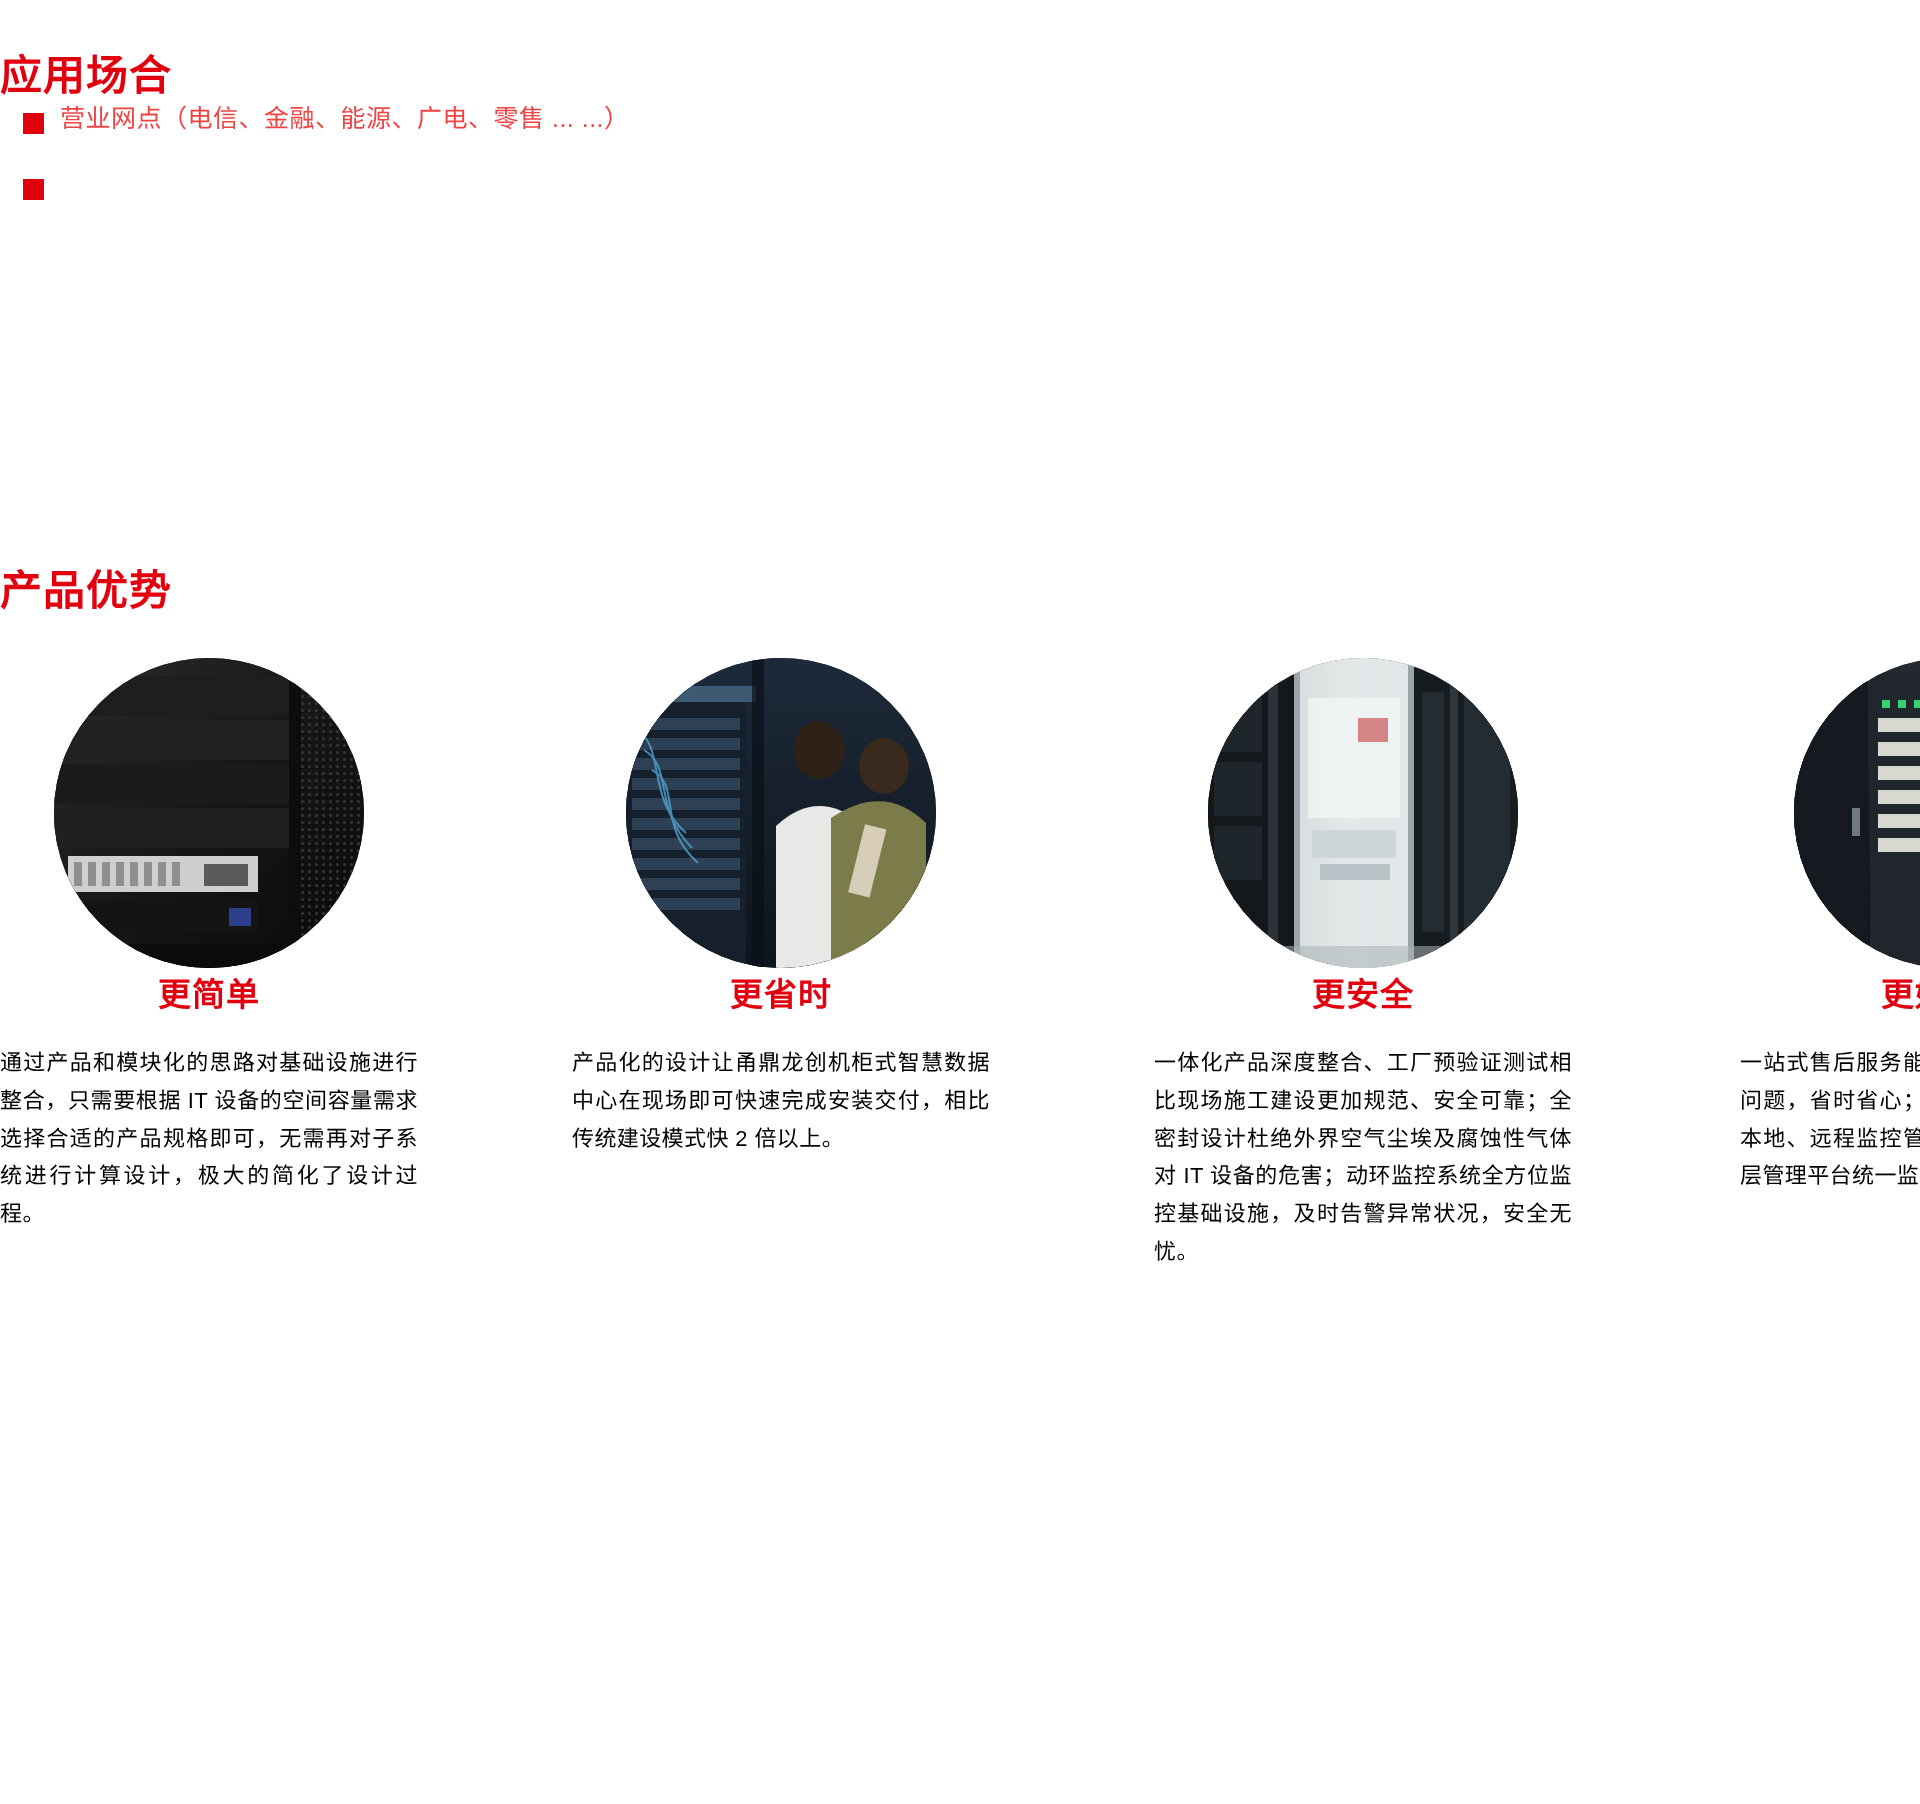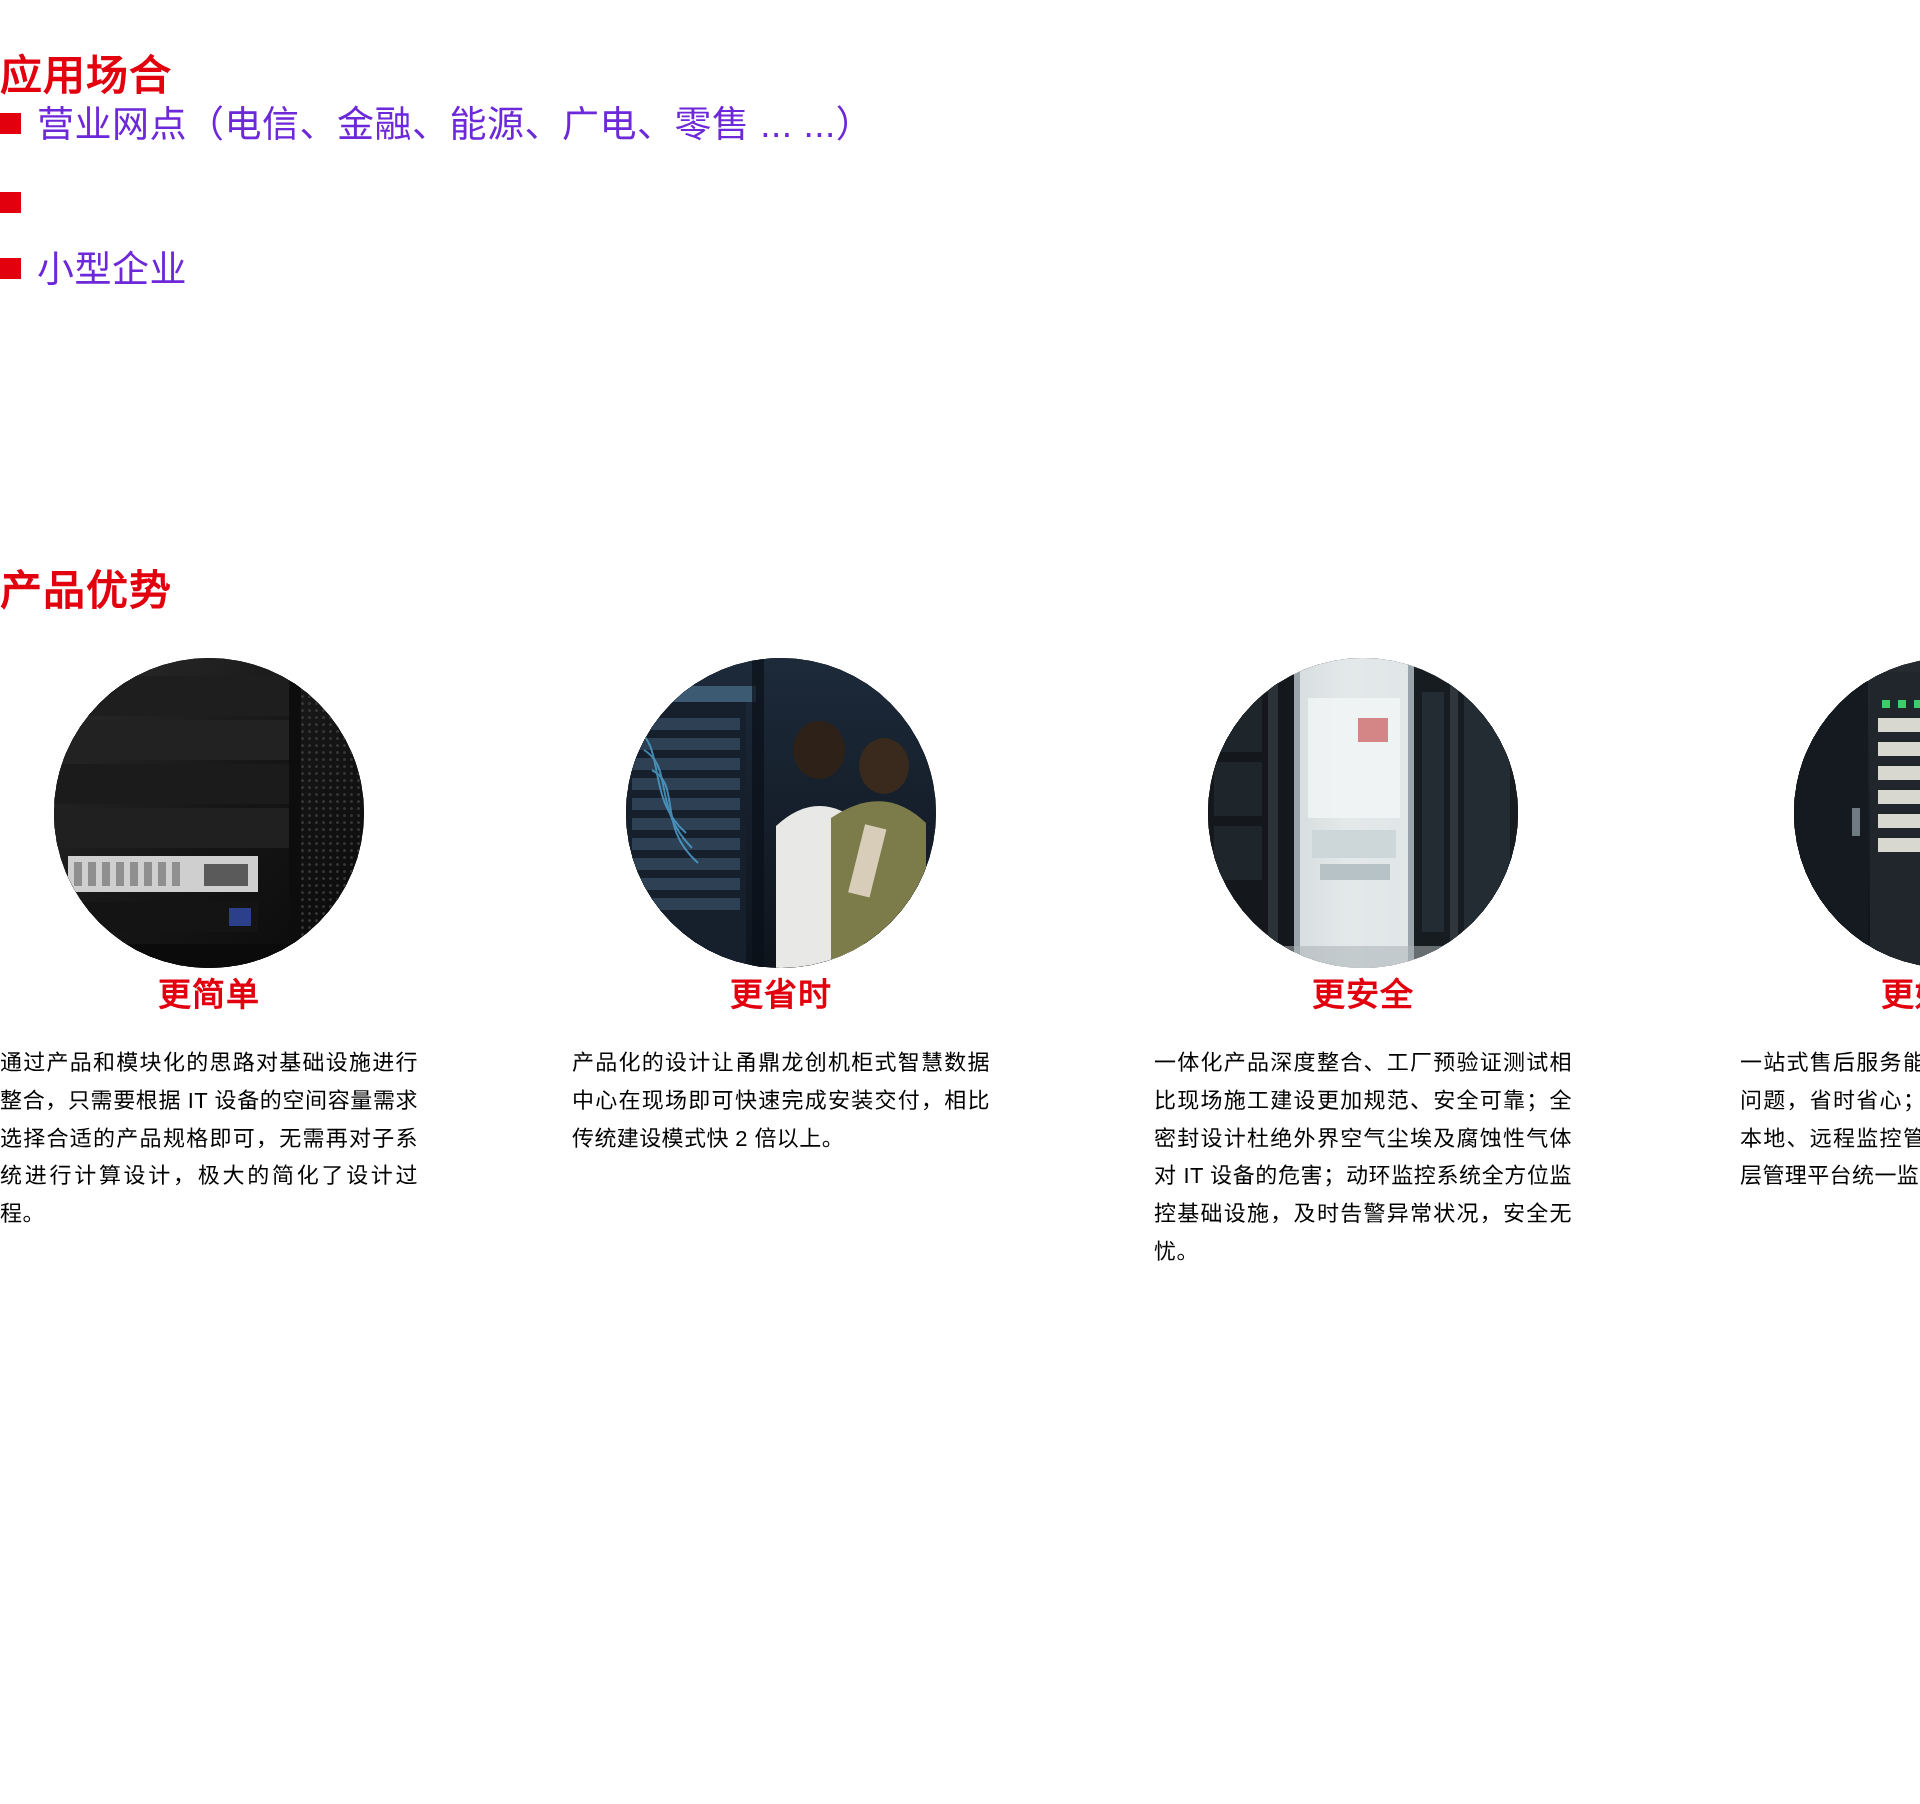--- a/index.html
+++ b/index.html
@@ -50,23 +50,24 @@
     top: 104px;
     width: 1300px;
     list-style: none;
     margin: 0;
     padding: 0;
   }
   .bullet-item {
     display: flex;
     align-items: flex-start;
     margin-bottom: 36px;
-    font-size: 37px;
+    font-size: 25px;
     line-height: 1.15;
-    color: #6d28d9;
+    color: #ef4444;
+    padding-left: 23px;
   }
   .bullet-marker {
     width: 21px;
     height: 21px;
     background: #e2000f;
     flex: 0 0 auto;
     margin-top: 9px;
     margin-right: 16px;
   }
   .bullet-text {
@@ -131,24 +132,20 @@
 
   <h1 class="section-heading" id="scenarios-heading">应用场合</h1>
 
   <ul class="bullet-list">
     <li class="bullet-item">
       <span class="bullet-marker"></span>
       <span class="bullet-text">营业网点（电信、金融、能源、广电、零售 ... ...）</span>
     </li>
     <li class="bullet-item">
       <span class="bullet-marker"></span>
-    </li>
-    <li class="bullet-item">
-      <span class="bullet-marker"></span>
-      <span class="bullet-text">小型企业</span>
     </li>
   </ul>
 
   <h1 class="section-heading" id="advantages-heading">产品优势</h1>
 
   <div class="cards">
 
     <div class="card card-1">
       <div class="card-photo">
         <svg viewBox="0 0 310 310" preserveAspectRatio="xMidYMid slice" aria-hidden="true">

